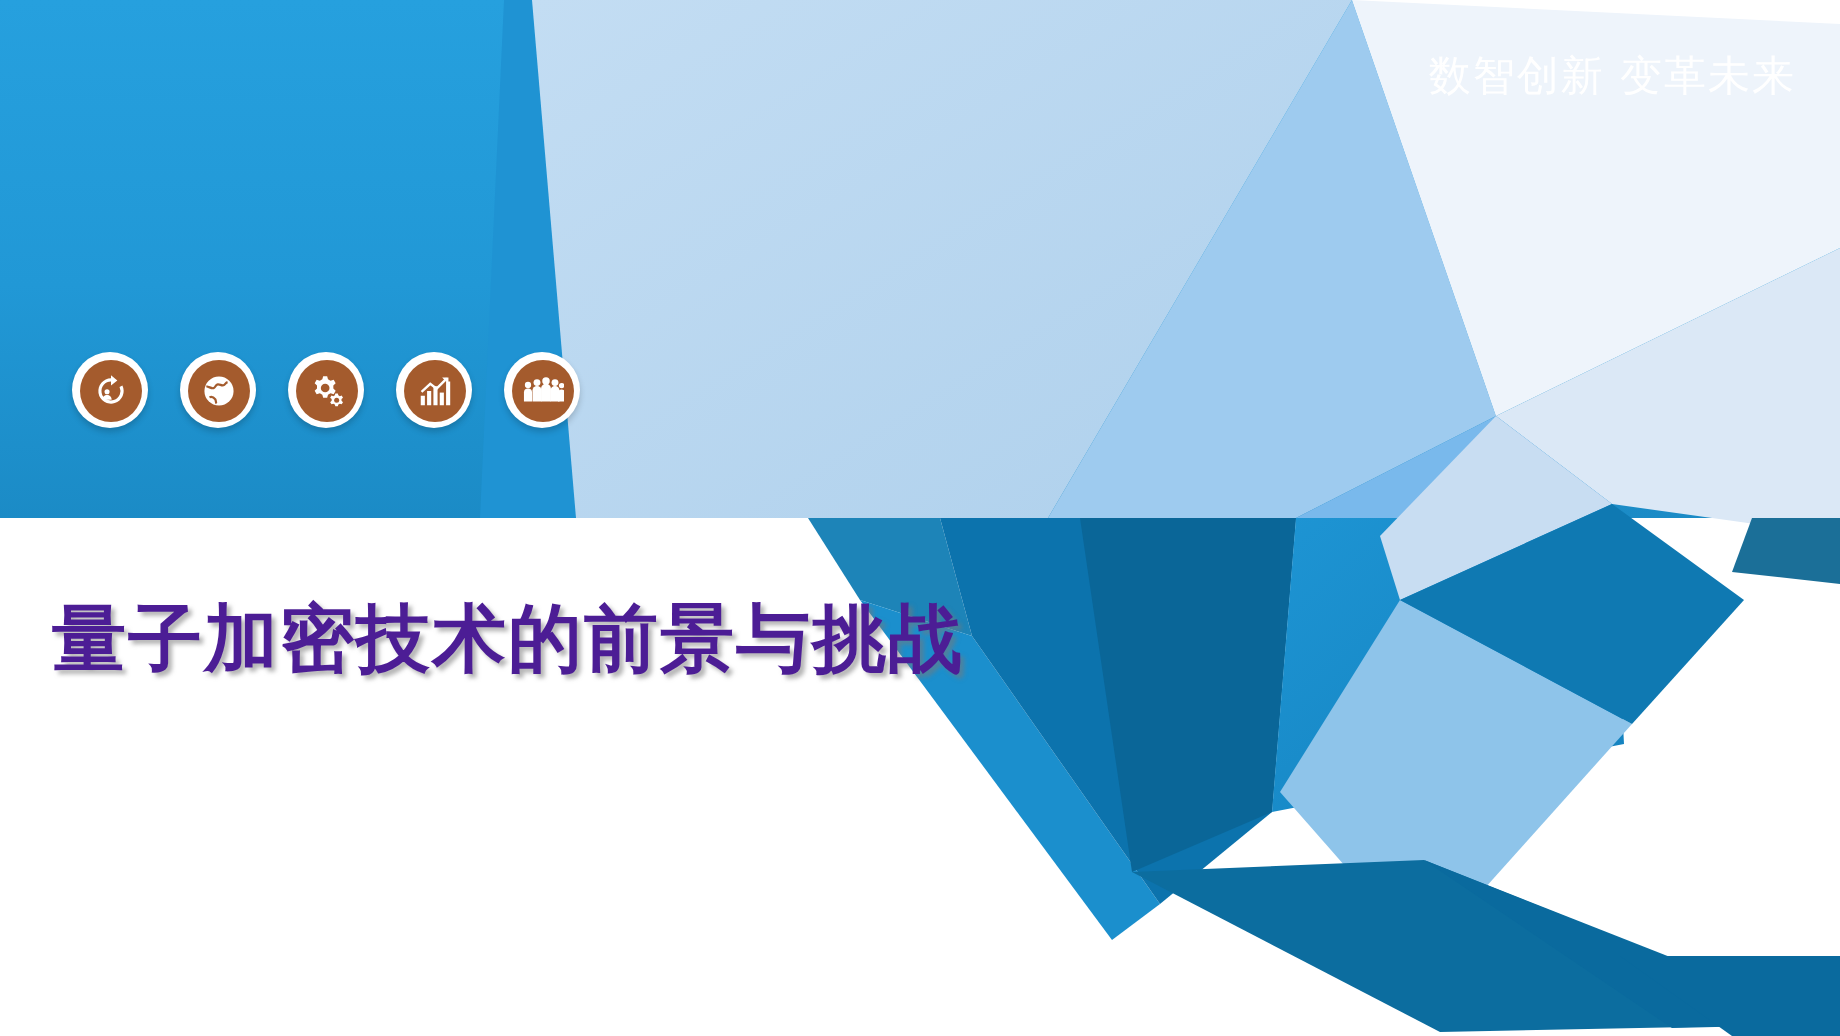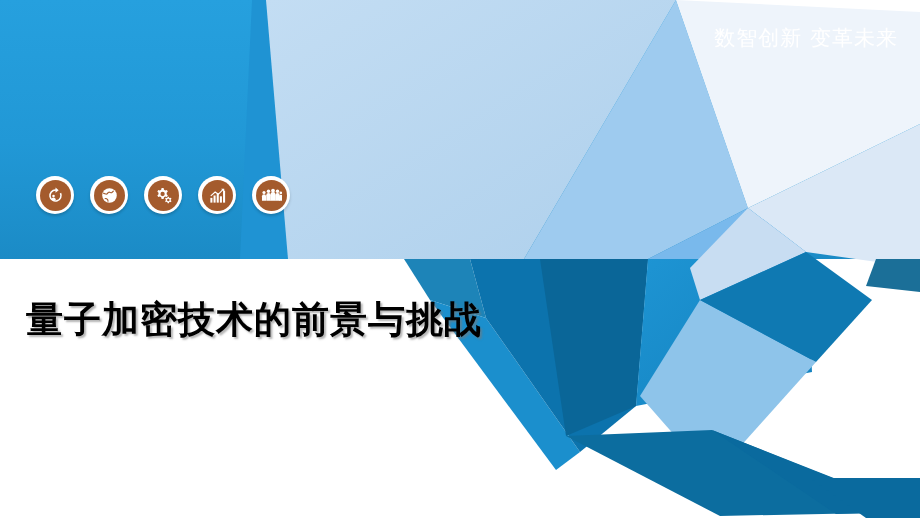--- a/index.html
+++ b/index.html
@@ -64,21 +64,21 @@
     letter-spacing:1px;
     line-height:1.2;
     white-space:nowrap;
     font-family:"DejaVu Sans","Liberation Sans",sans-serif;
   }
 
   
   #main-title {
     position:absolute;
     left:26px; top:295px;
-    color:#000000;
+    color:#4c1d95;
     font-size:37px;
     font-weight:bold;
     letter-spacing:1px;
     white-space:nowrap;
     text-shadow:2px 2px 2px rgba(120,120,120,0.55);
     font-family:"DejaVu Sans","Liberation Sans",sans-serif;
   }
 </style>
 </head>
 <body>

